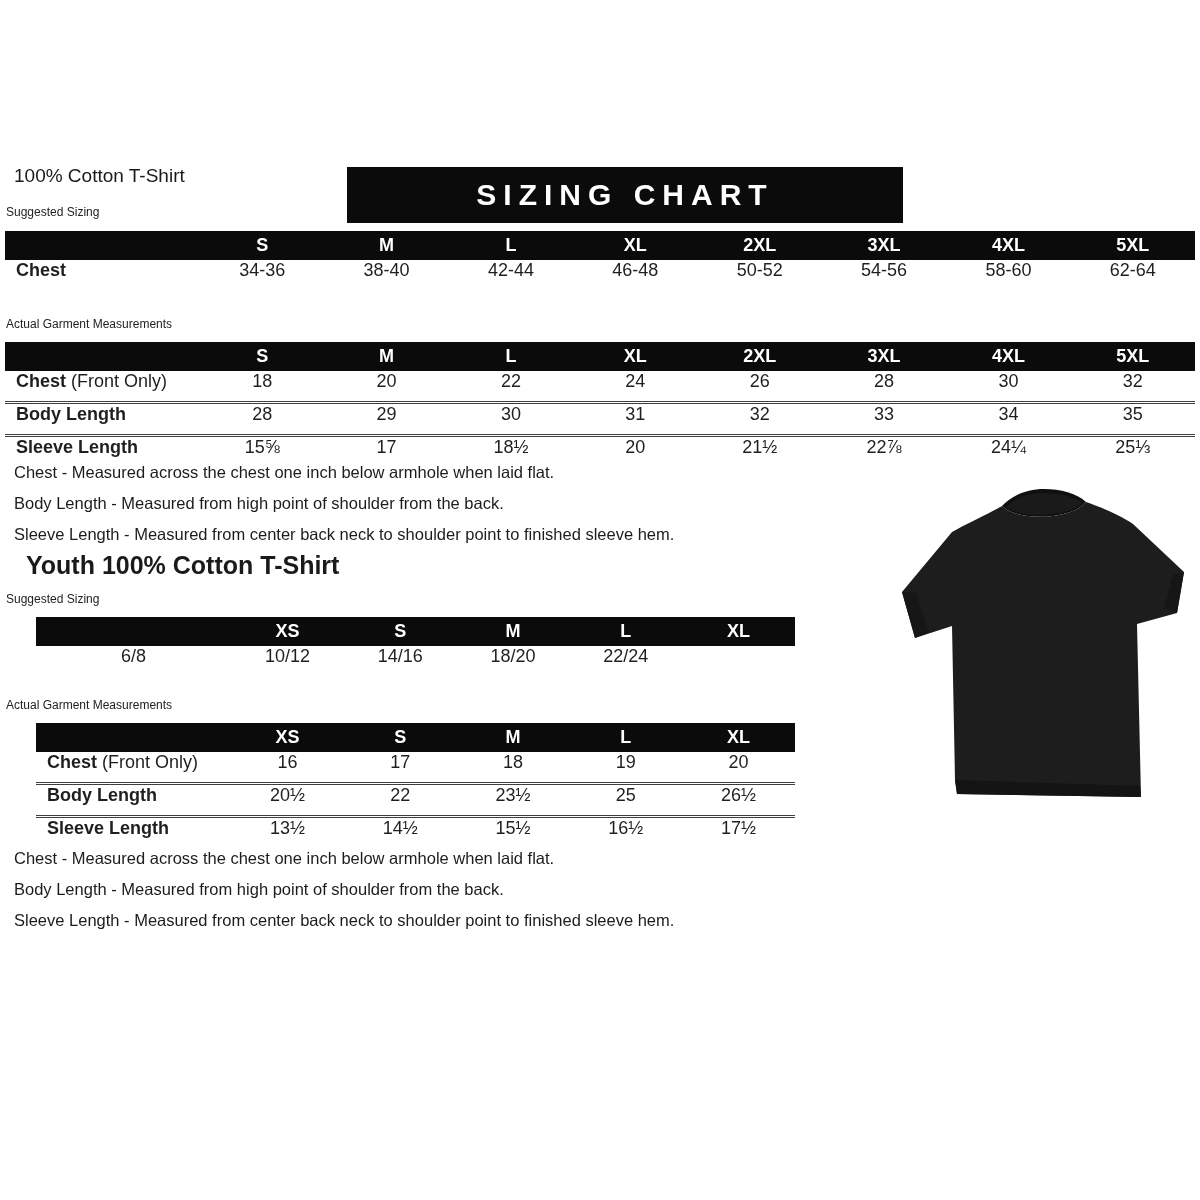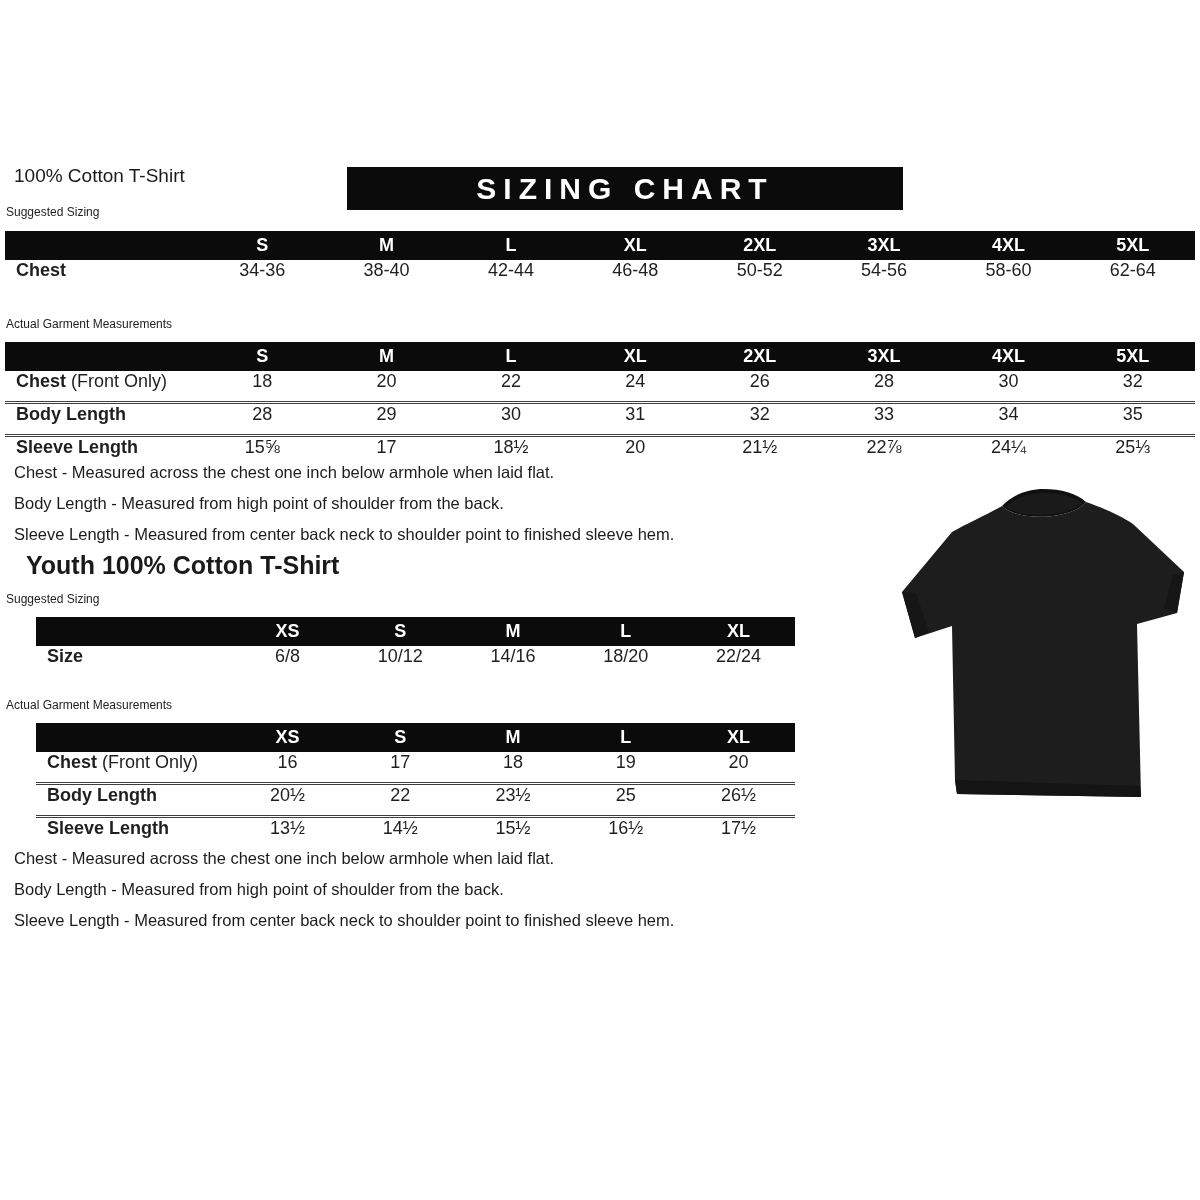--- a/index.html
+++ b/index.html
@@ -37,21 +37,21 @@
 
   
   .notes div{font-size:16.5px;line-height:31px;color:#1c1c1c;}
 
   .tshirt-wrap{pointer-events:none;}
 </style>
 </head>
 <body>
 
 <div class="abs main-title" style="left:14px;top:165px;">100% Cotton T-Shirt</div>
-<div class="abs banner" style="left:347px;top:167px;width:556px;height:43px;">SIZING CHART</div>
+<div class="abs banner" style="left:347px;top:167px;width:556px;height:56px;">SIZING CHART</div>
 
 <div class="abs section-label" style="left:6px;top:205px;">Suggested Sizing</div>
 
 <div class="abs sz-table" style="left:5px;top:231px;width:1190px;">
   <div class="grid9 thead">
     <div class="cell label-cell"></div>
     <div class="cell">S</div>
     <div class="cell">M</div>
     <div class="cell">L</div>
     <div class="cell">XL</div>
@@ -144,23 +144,20 @@
 <div class="abs sz-table" style="left:5px;top:617px;width:790px;">
   <div class="grid6 thead">
     <div class="cell label-cell"></div>
     <div class="cell">XS</div>
     <div class="cell">S</div>
     <div class="cell">M</div>
     <div class="cell">L</div>
     <div class="cell">XL</div>
   </div>
   <div class="grid6 trow">
-    <div class="cell label-cell">
-        <span class="row-label">Size</span>
-      </div>
     <div class="cell">6/8</div>
     <div class="cell">10/12</div>
     <div class="cell">14/16</div>
     <div class="cell">18/20</div>
     <div class="cell">22/24</div>
   </div>
 </div>
 
 <div class="abs section-label" style="left:6px;top:698px;">Actual Garment Measurements</div>
 

